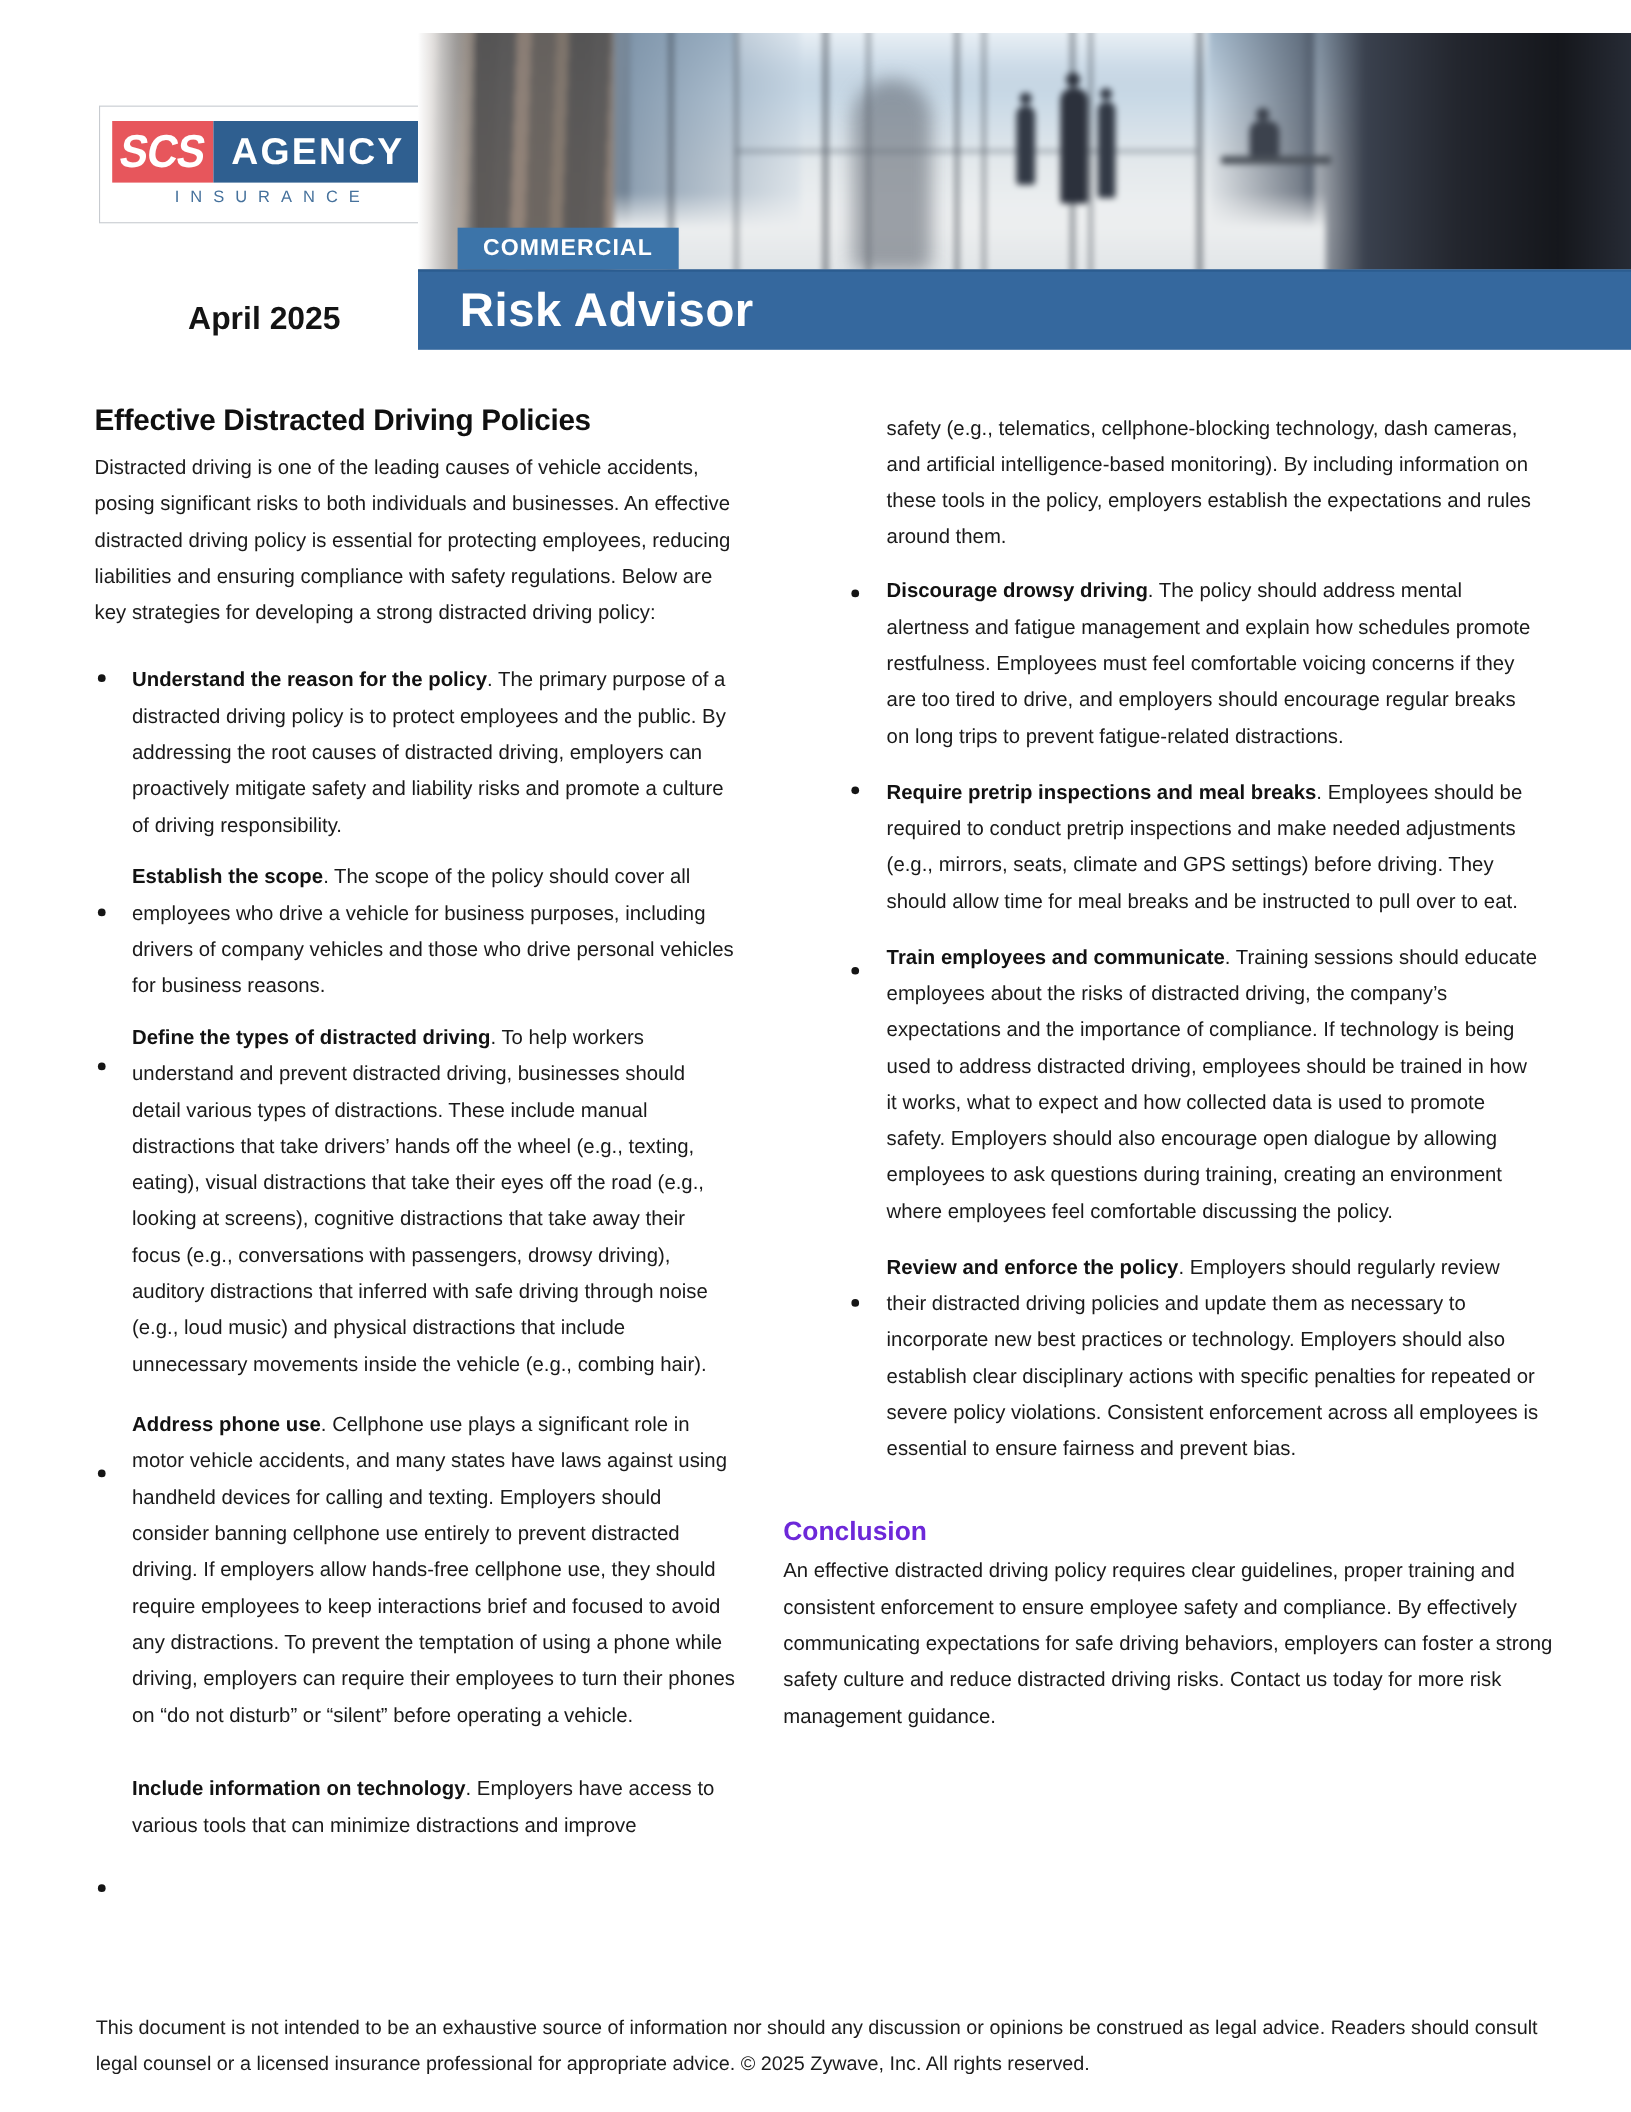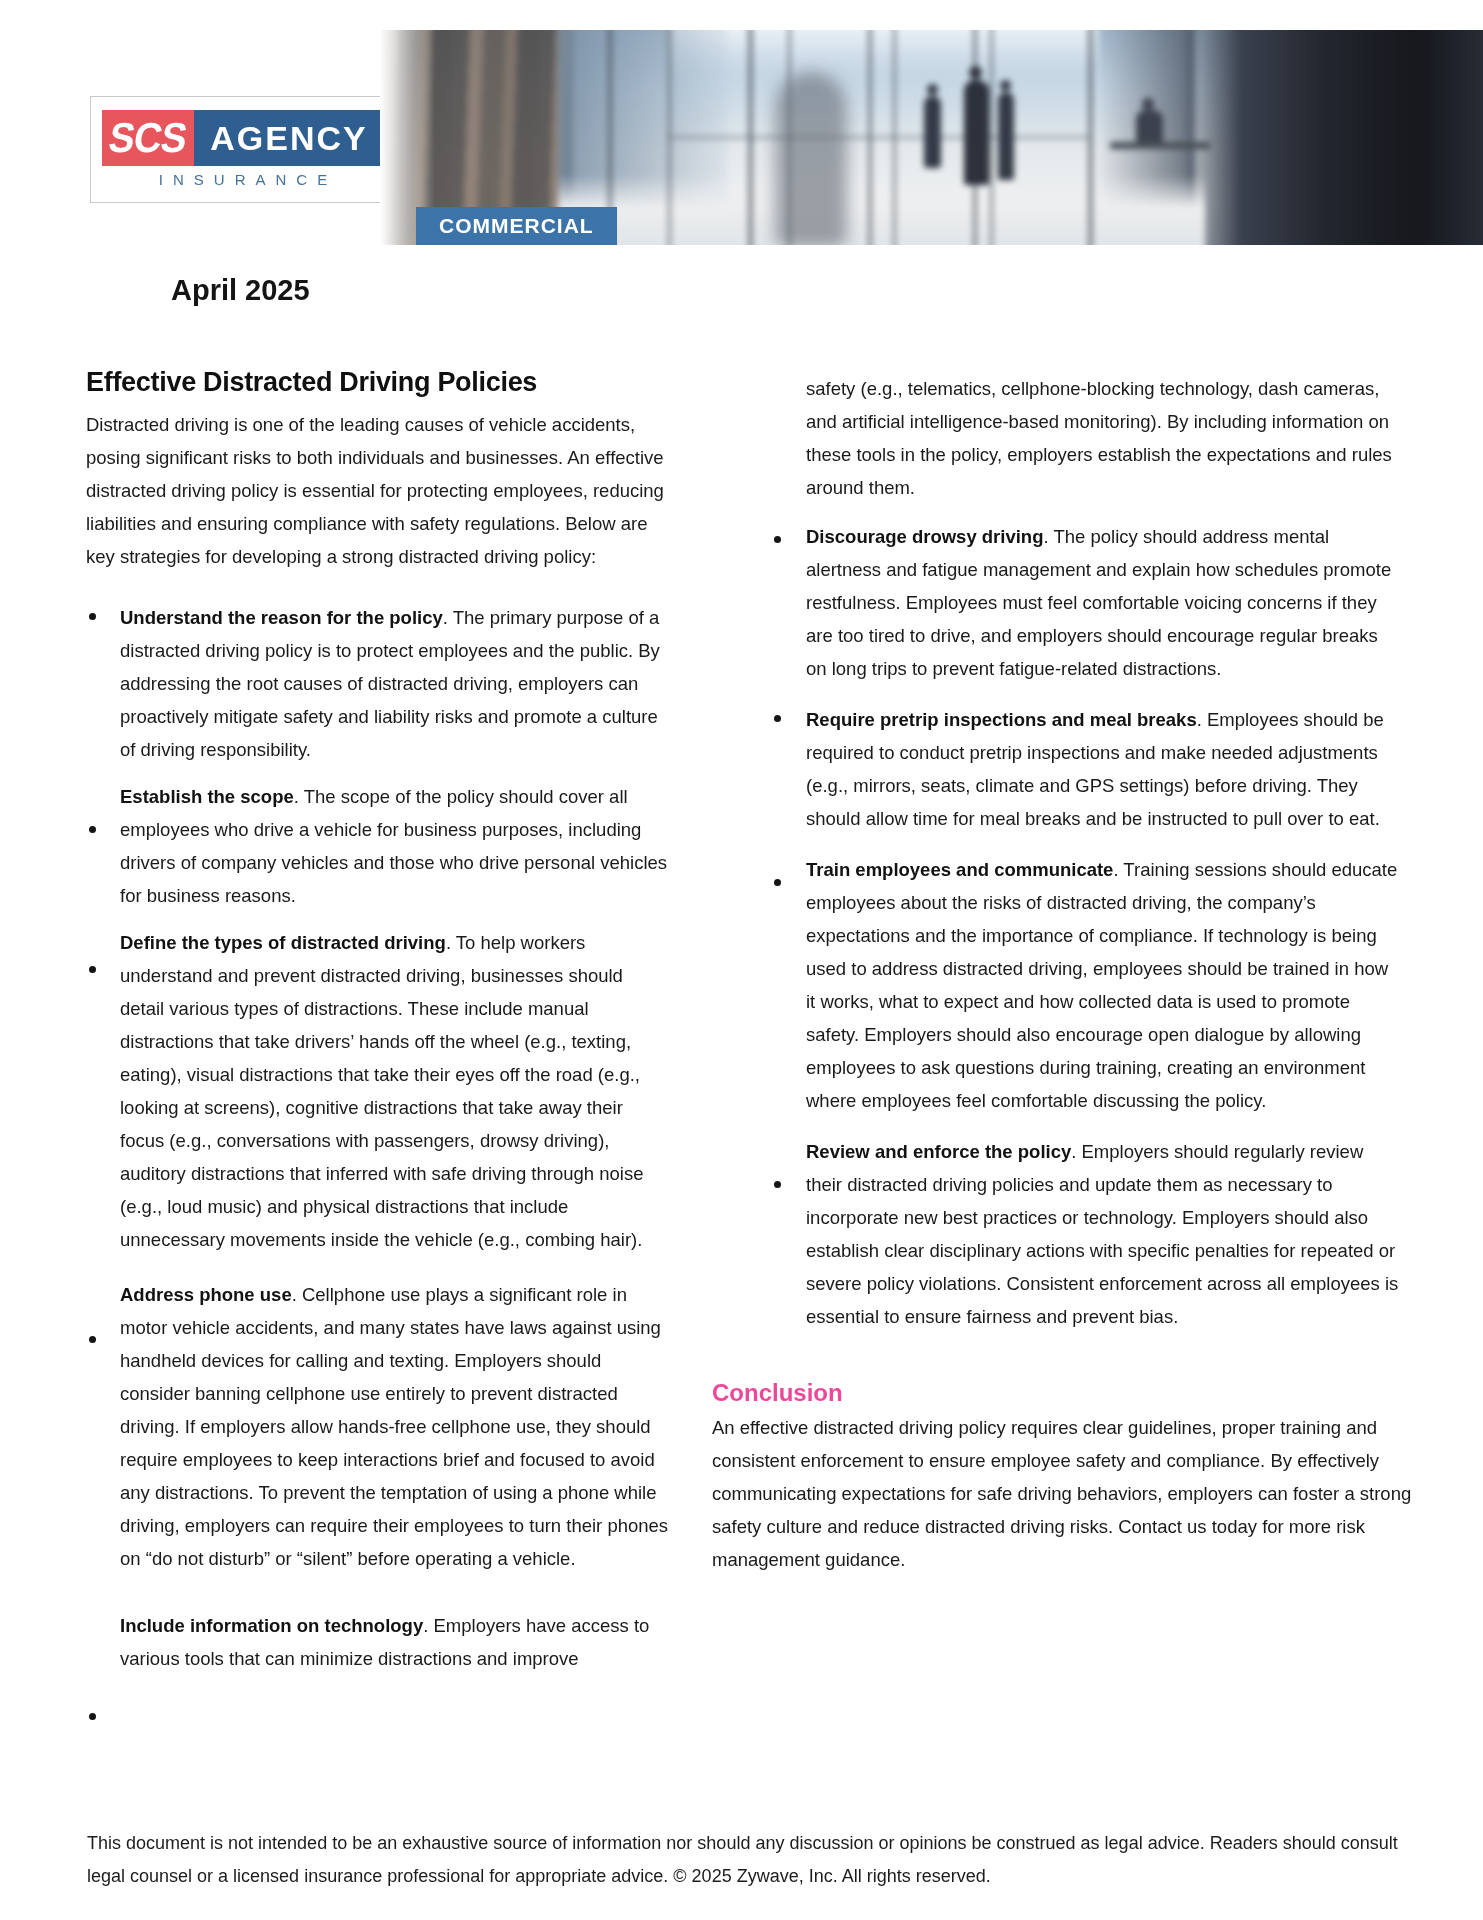--- a/index.html
+++ b/index.html
@@ -80,21 +80,21 @@
   .l4::before{top:58px;} .l5::before{top:104px;}
   .l4{margin-top:22px;} .l5{margin-top:34px;}
 
   .col-right{position:absolute;left:712px;top:372px;width:702px;}
   .cont{margin-left:94px;width:594px;margin-bottom:16px;}
   .col-right .bullet-item{margin-left:58px;padding-left:36px;width:630px;margin-bottom:18px;}
   .col-right .bullet-item::before{left:4px;}
   .r1::before{top:12px;} .r2::before{top:16px;} .r3::before{top:26px;} .r4::before{top:46px;}
 
   .conclusion{margin-top:44px;}
-  .conclusion h2{margin:0 0 2px 0;font-size:24px;line-height:32px;color:#ec4899;}
+  .conclusion h2{margin:0 0 2px 0;font-size:24px;line-height:32px;color:#6d28d9;}
   .conclusion p{width:700px;}
 
   
   .footer{position:absolute;left:87px;top:1827px;width:1330px;font-size:18px;line-height:33px;color:#1c1c1c;}
 </style>
 </head>
 <body>
 
 <div class="logo">
   <div class="logo-row">
@@ -136,20 +136,23 @@
       <div class="ph person pseat"></div>
       <div class="head hseat"></div>
       <div class="desk"></div>
     </div>
     <div class="photo-blur-heavy">
       <div class="walker"></div>
     </div>
     <div class="ph-fadeL"></div>
     <div class="kicker">COMMERCIAL</div>
   </div>
+  <div class="band">
+    <span class="band-title">Risk Advisor</span>
+  </div>
 </div>
 
 <div class="col-left">
   <h1>Effective Distracted Driving Policies</h1>
   <p class="intro">Distracted driving is one of the leading causes of vehicle accidents, posing significant risks to both individuals and businesses. An effective distracted driving policy is essential for protecting employees, reducing liabilities and ensuring compliance with safety regulations. Below are key strategies for developing a strong distracted driving policy:</p>
 
   <div class="bullet-item l1">
     <p><span class="lead">Understand the reason for the policy</span><span>. The primary purpose of a distracted driving policy is to protect employees and the public. By addressing the root causes of distracted driving, employers can proactively mitigate safety and liability risks and promote a culture of driving responsibility.</span></p>
   </div>
   <div class="bullet-item l2">

